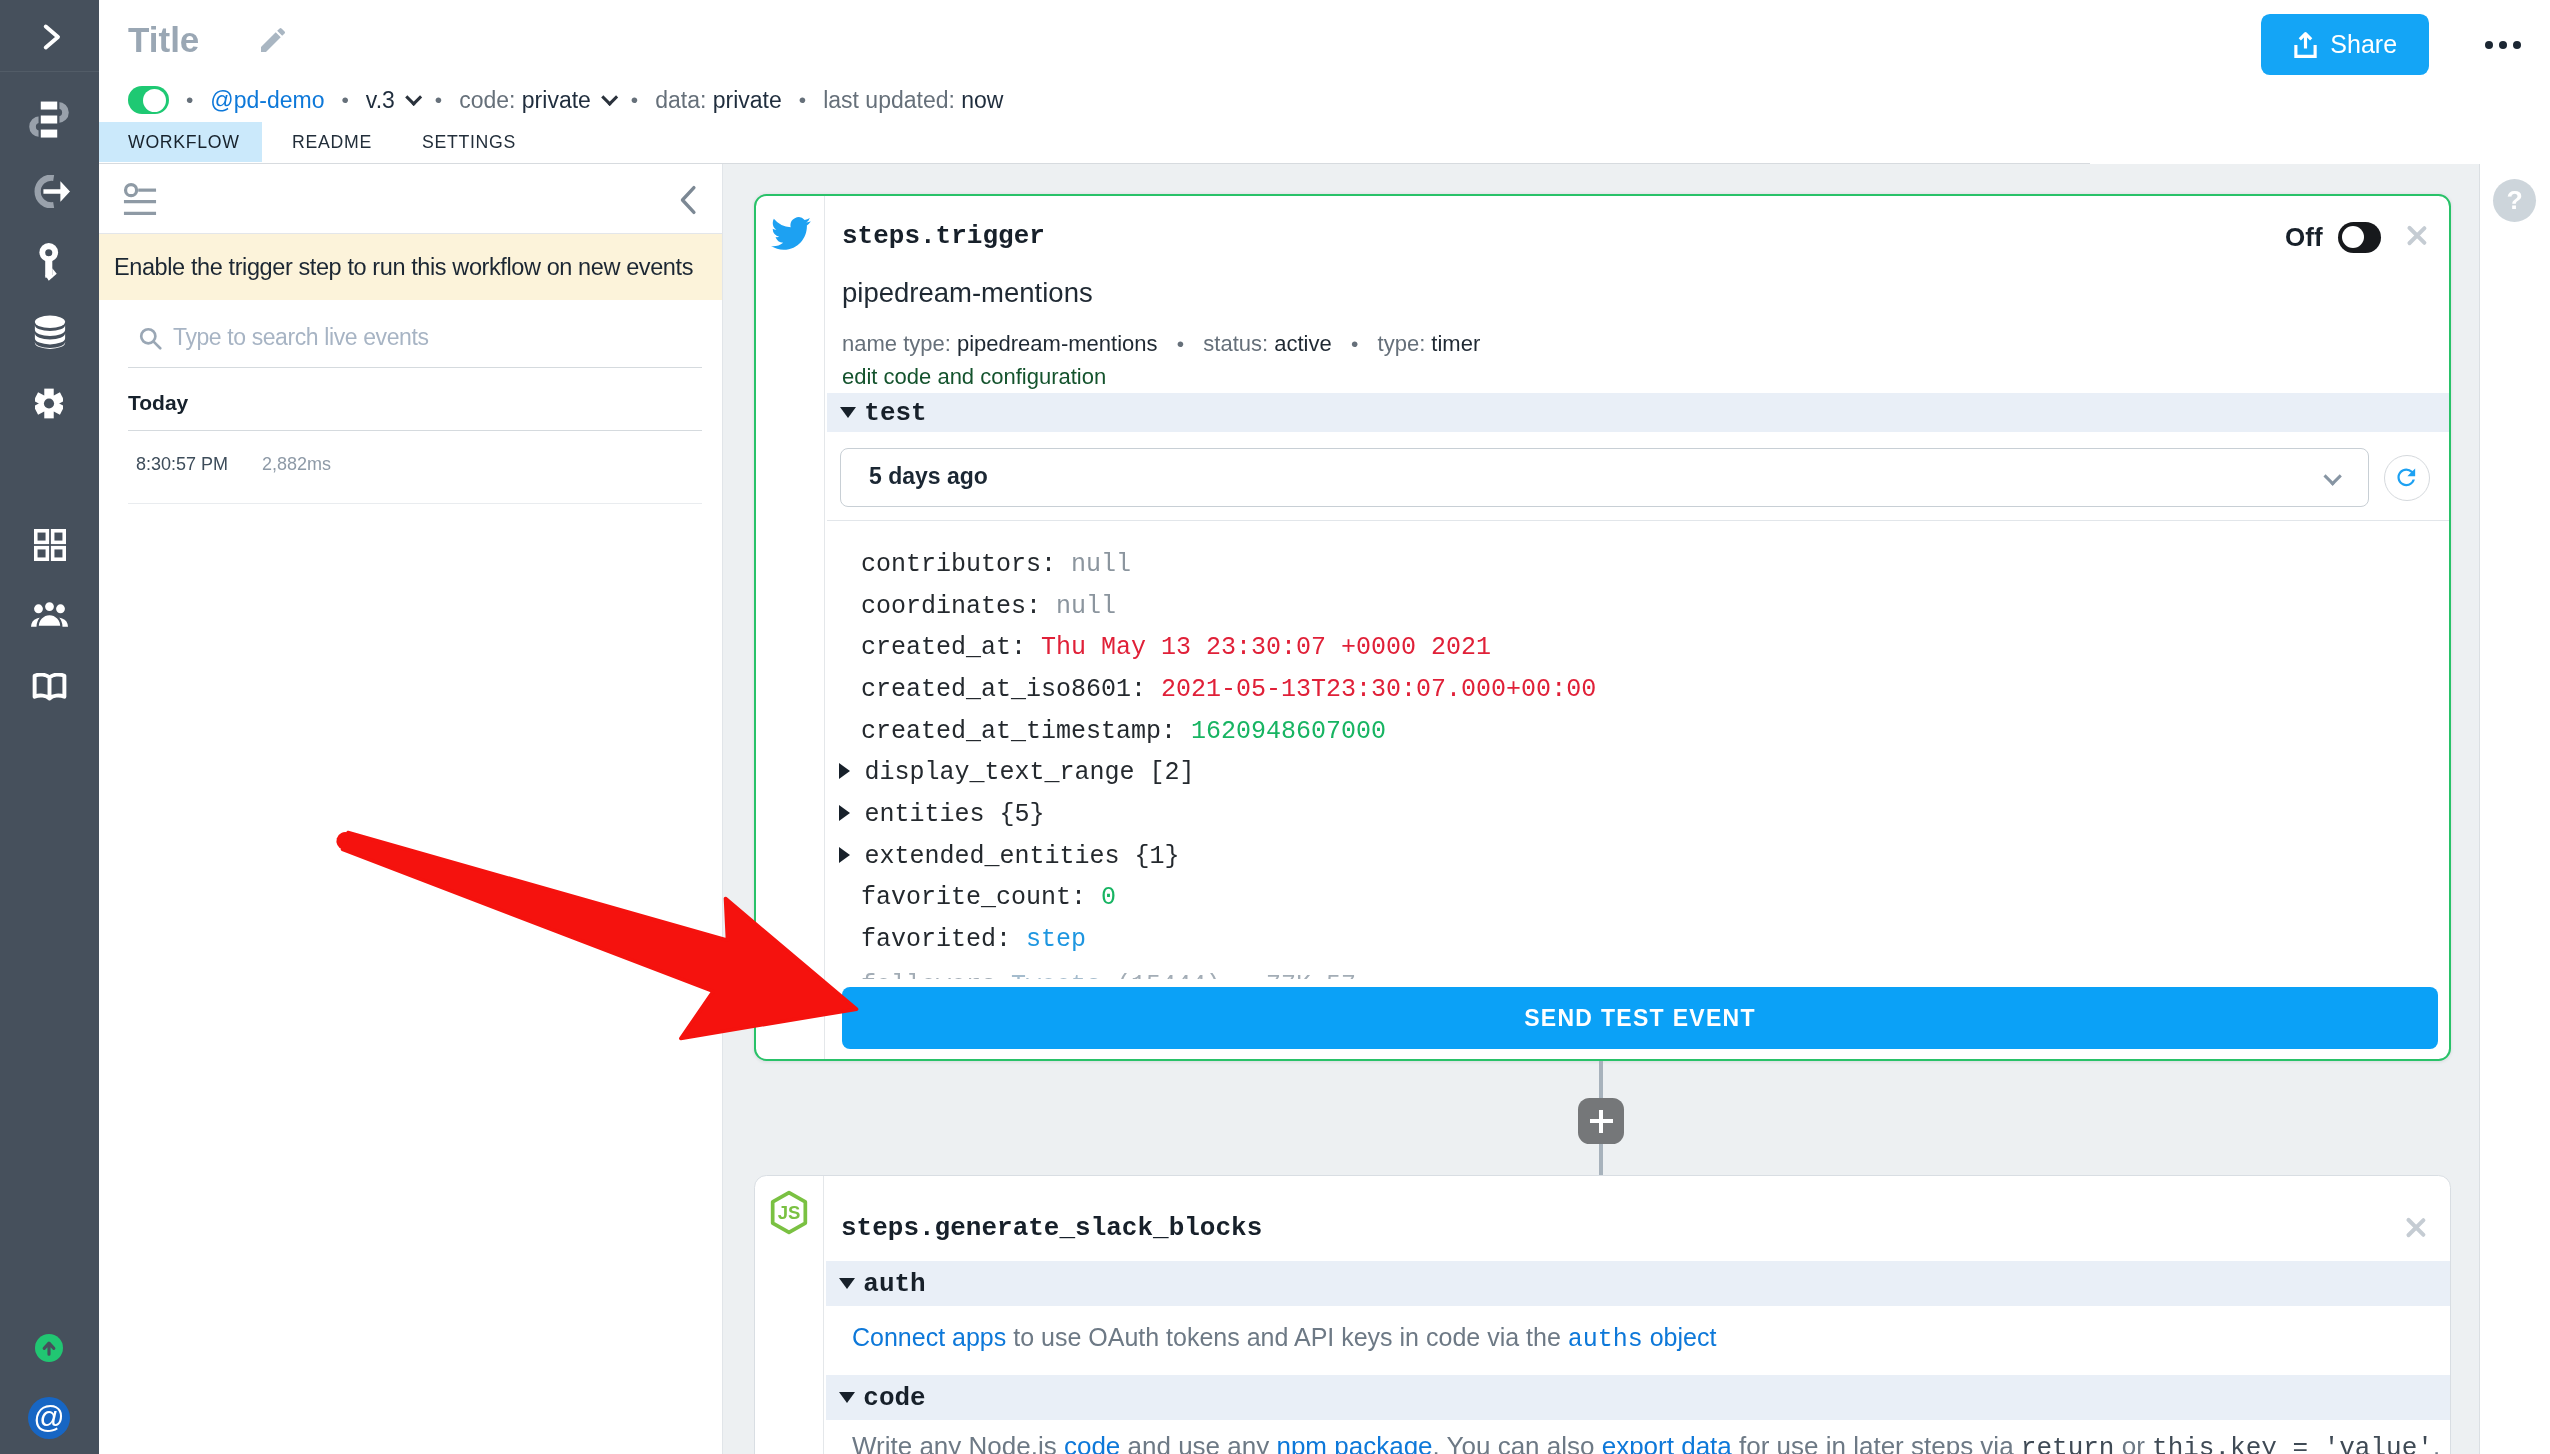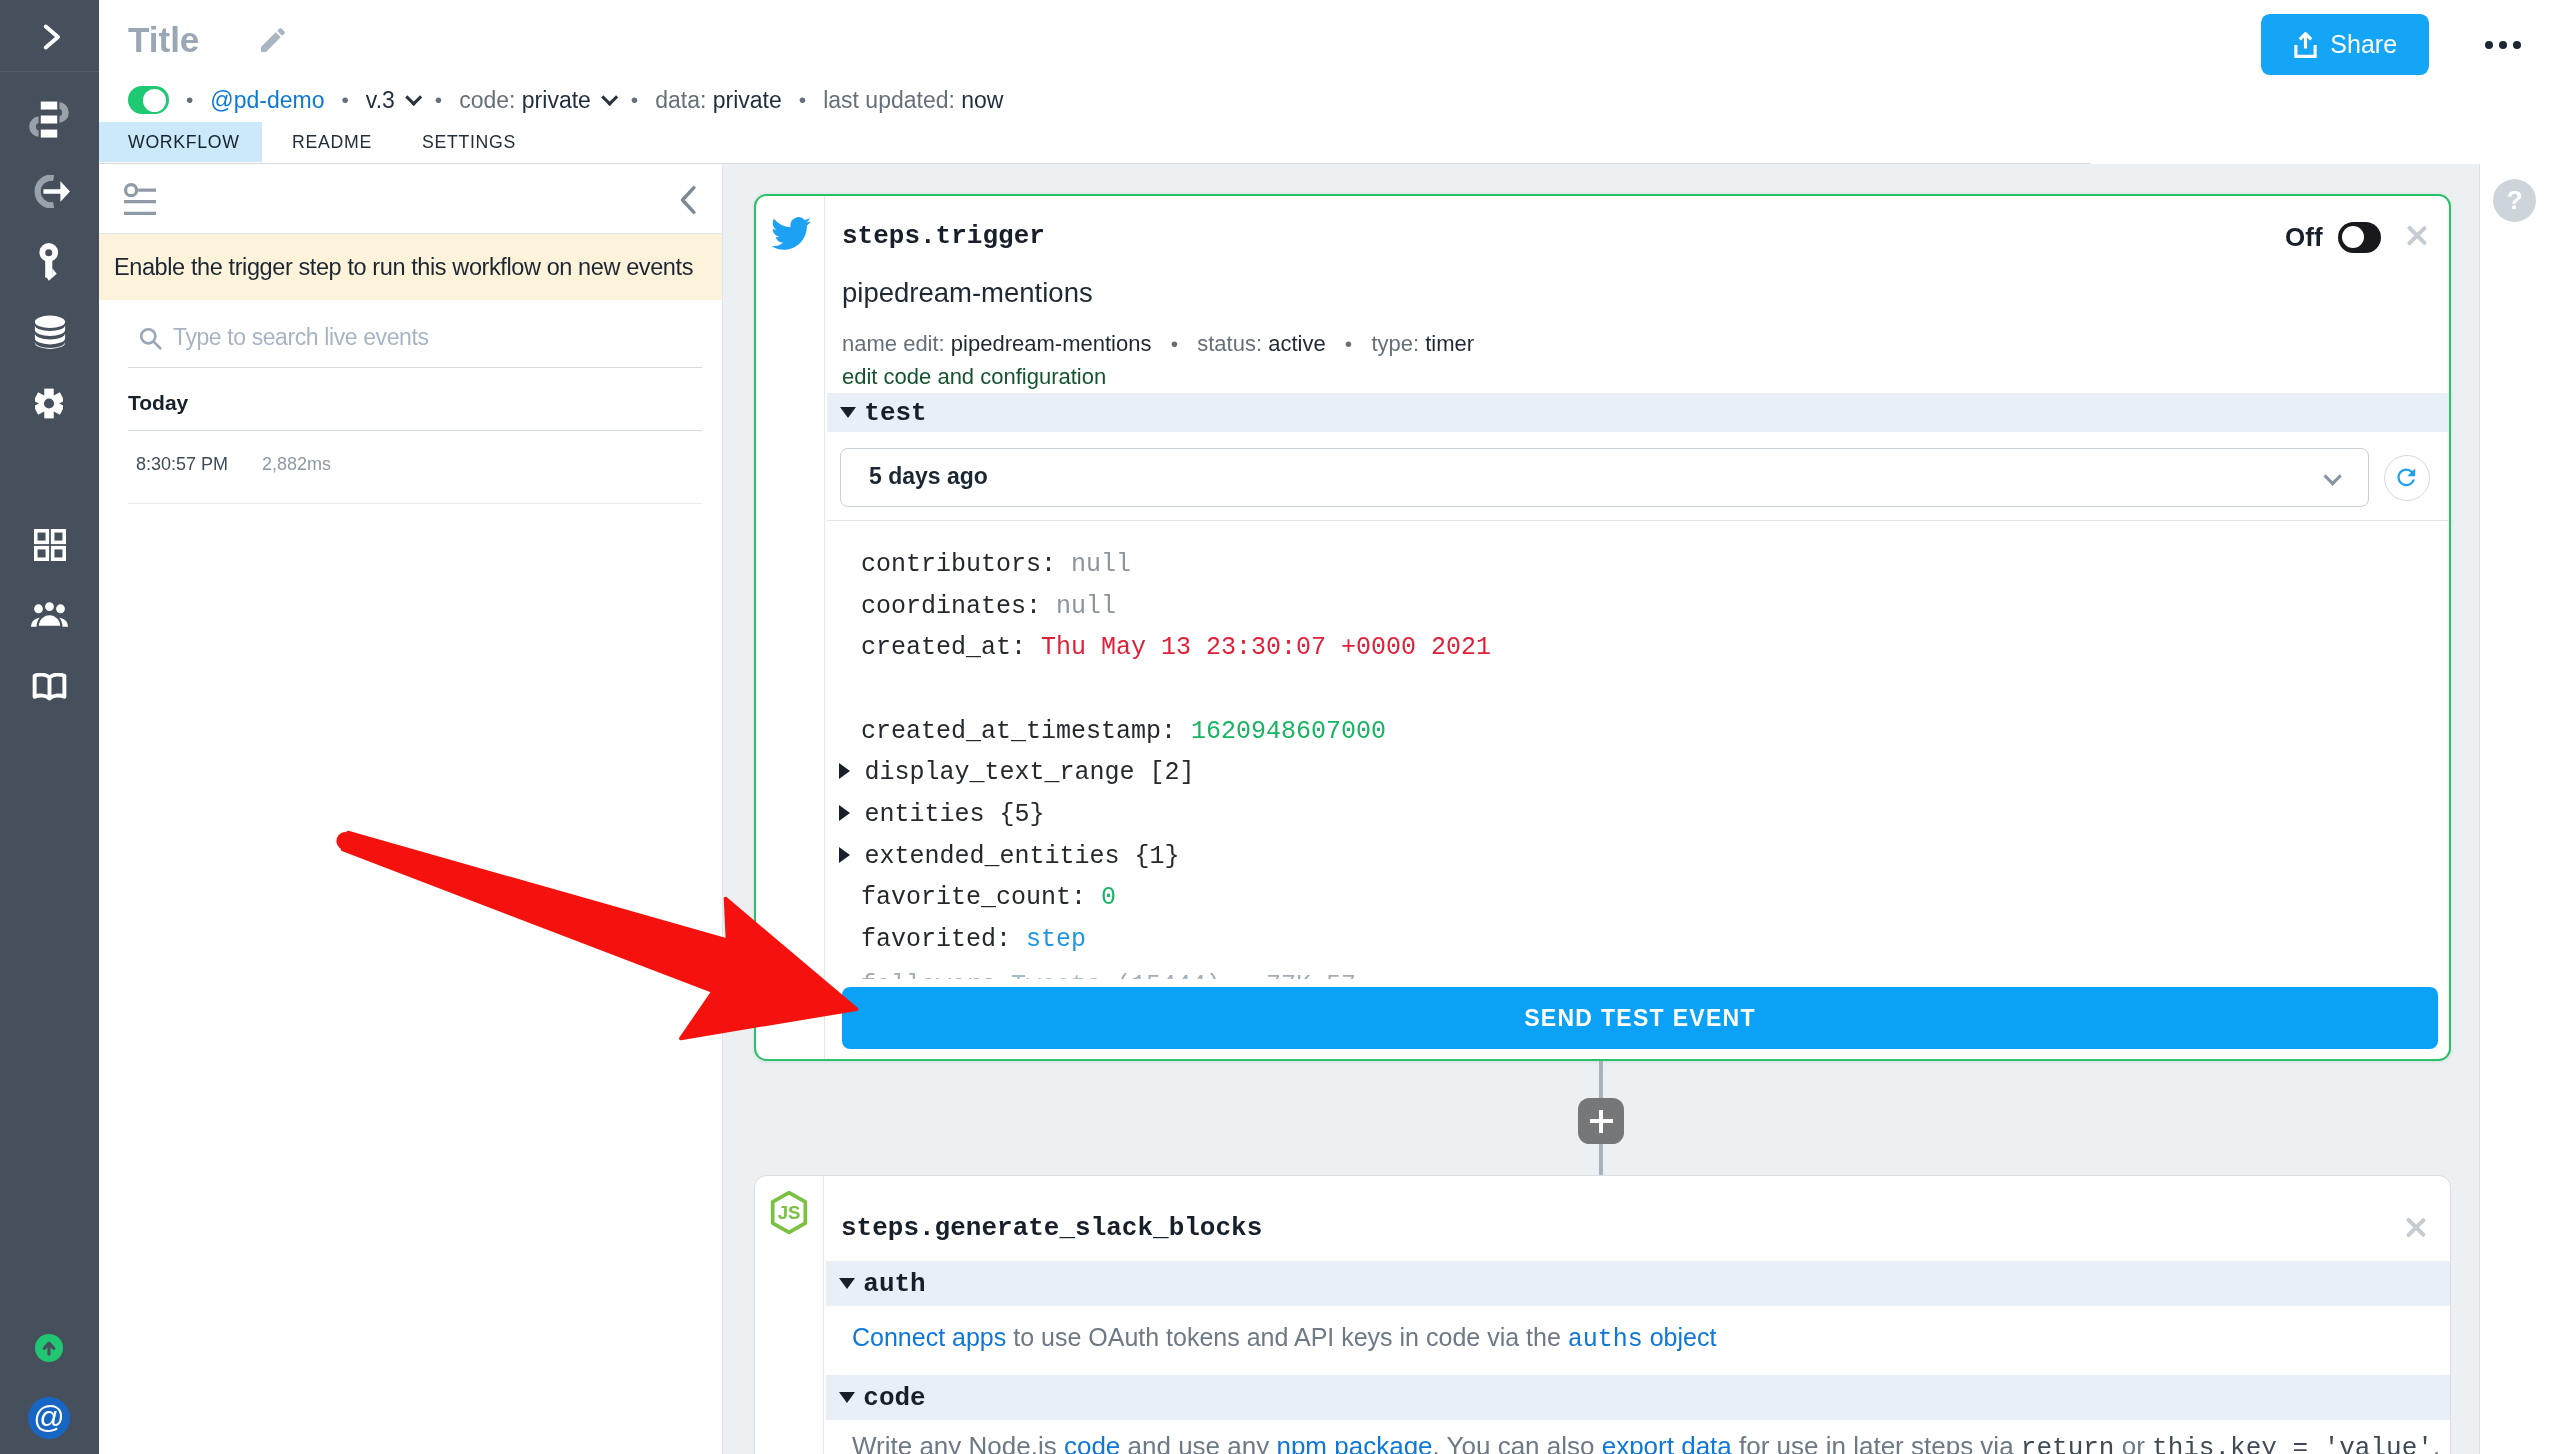--- a/index.html
+++ b/index.html
@@ -241,39 +241,40 @@
 <div id="card1">
   <div class="leftcol"></div>
   <svg id="twicon" style="position:absolute; left:13.3px; top:19.5px;" width="43" height="36" viewBox="0 0 24 20.5">
     <path fill="#1da1f2" d="M23.643 2.937c-.835.37-1.732.62-2.675.733a4.67 4.67 0 0 0 2.048-2.578 9.3 9.3 0 0 1-2.958 1.13 4.66 4.66 0 0 0-7.938 4.25 13.229 13.229 0 0 1-9.602-4.868c-.4.69-.63 1.49-.63 2.342a4.66 4.66 0 0 0 2.072 3.878 4.647 4.647 0 0 1-2.11-.583v.06a4.66 4.66 0 0 0 3.737 4.568 4.692 4.692 0 0 1-2.104.08 4.661 4.661 0 0 0 4.352 3.234 9.348 9.348 0 0 1-5.786 1.995 9.5 9.5 0 0 1-1.112-.065 13.175 13.175 0 0 0 7.14 2.093c8.57 0 13.255-7.098 13.255-13.254 0-.2-.005-.402-.014-.602a9.47 9.47 0 0 0 2.323-2.41z"></path>
   </svg>
   <div id="c1title">steps.trigger</div>
   <div id="offlab">Off</div>
   <div id="toggle-off"></div>
   <div class="closex" style="left:1649px; top:29px;"></div>
   <div id="c1name">pipedream-mentions</div>
-  <div id="c1slug"><span class="graylab">name edit:</span> pipedream-mentions &nbsp;<span class="bullet" style="margin:0 7px;">•</span>&nbsp; <span class="graylab">status:</span> active &nbsp;<span class="bullet" style="margin:0 7px;">•</span>&nbsp; <span class="graylab">type:</span> timer</div>
+  <div id="c1slug"><span class="graylab">name type:</span> pipedream-mentions &nbsp;<span class="bullet" style="margin:0 7px;">•</span>&nbsp; <span class="graylab">status:</span> active &nbsp;<span class="bullet" style="margin:0 7px;">•</span>&nbsp; <span class="graylab">type:</span> timer</div>
   <div id="c1edit">edit code and configuration</div>
   <div class="secbar" style="top:197px;">
       <span class="tri-d"></span>
       <span class="secname">test</span>
     </div>
   <div id="dropdown">
       <span>5 days ago</span>
     </div>
   <div id="ddchev"></div>
   <div id="refresh">
     <svg style="position:absolute; left:8px; top:8px;" width="26.6" height="26.6" viewBox="0 0 24 24">
       <path fill="#1da1f2" d="M17.65 6.35A7.958 7.958 0 0 0 12 4c-4.42 0-7.99 3.58-8 8s3.57 8 8 8c3.73 0 6.84-2.55 7.73-6h-2.08A5.99 5.99 0 0 1 12 18c-3.31 0-6-2.69-6-6s2.69-6 6-6c1.66 0 3.14.69 4.22 1.78L13 11h7V4l-2.35 2.35z"></path>
     </svg>
   </div>
   <div id="jsonarea">
     <div class="jrow" style="top:29px;">contributors: <span class="jnull">null</span></div>
     <div class="jrow" style="top:71px;">coordinates: <span class="jnull">null</span></div>
     <div class="jrow" style="top:112px;">created_at: <span class="jred">Thu May 13 23:30:07 +0000 2021</span></div>
+    <div class="jrow" style="top:154px;">created_at_iso8601: <span class="jred">2021-05-13T23:30:07.000+00:00</span></div>
     <div class="jrow" style="top:196px;">created_at_timestamp: <span class="jgreen">1620948607000</span></div>
     <div class="jrow" style="top:237px; left:12.4px;"><span class="jtri"></span>display_text_range [2]</div>
     <div class="jrow" style="top:279px; left:12.4px;"><span class="jtri"></span>entities {5}</div>
     <div class="jrow" style="top:321px; left:12.4px;"><span class="jtri"></span>extended_entities {1}</div>
     <div class="jrow" style="top:362px;">favorite_count: <span class="jgreen">0</span></div>
     <div class="jrow" style="top:404px;">favorited: <span class="jblue">step</span></div>
     <div class="jrow" style="top:450px; color:#a3adb6;">followers <span style="color:#a5bccd">Tweets</span> (15444)&nbsp;&nbsp;&nbsp;77K 57&nbsp;&nbsp;&nbsp;…</div>
   </div>
   <div id="sendbtn">SEND TEST EVENT</div>
 </div>

